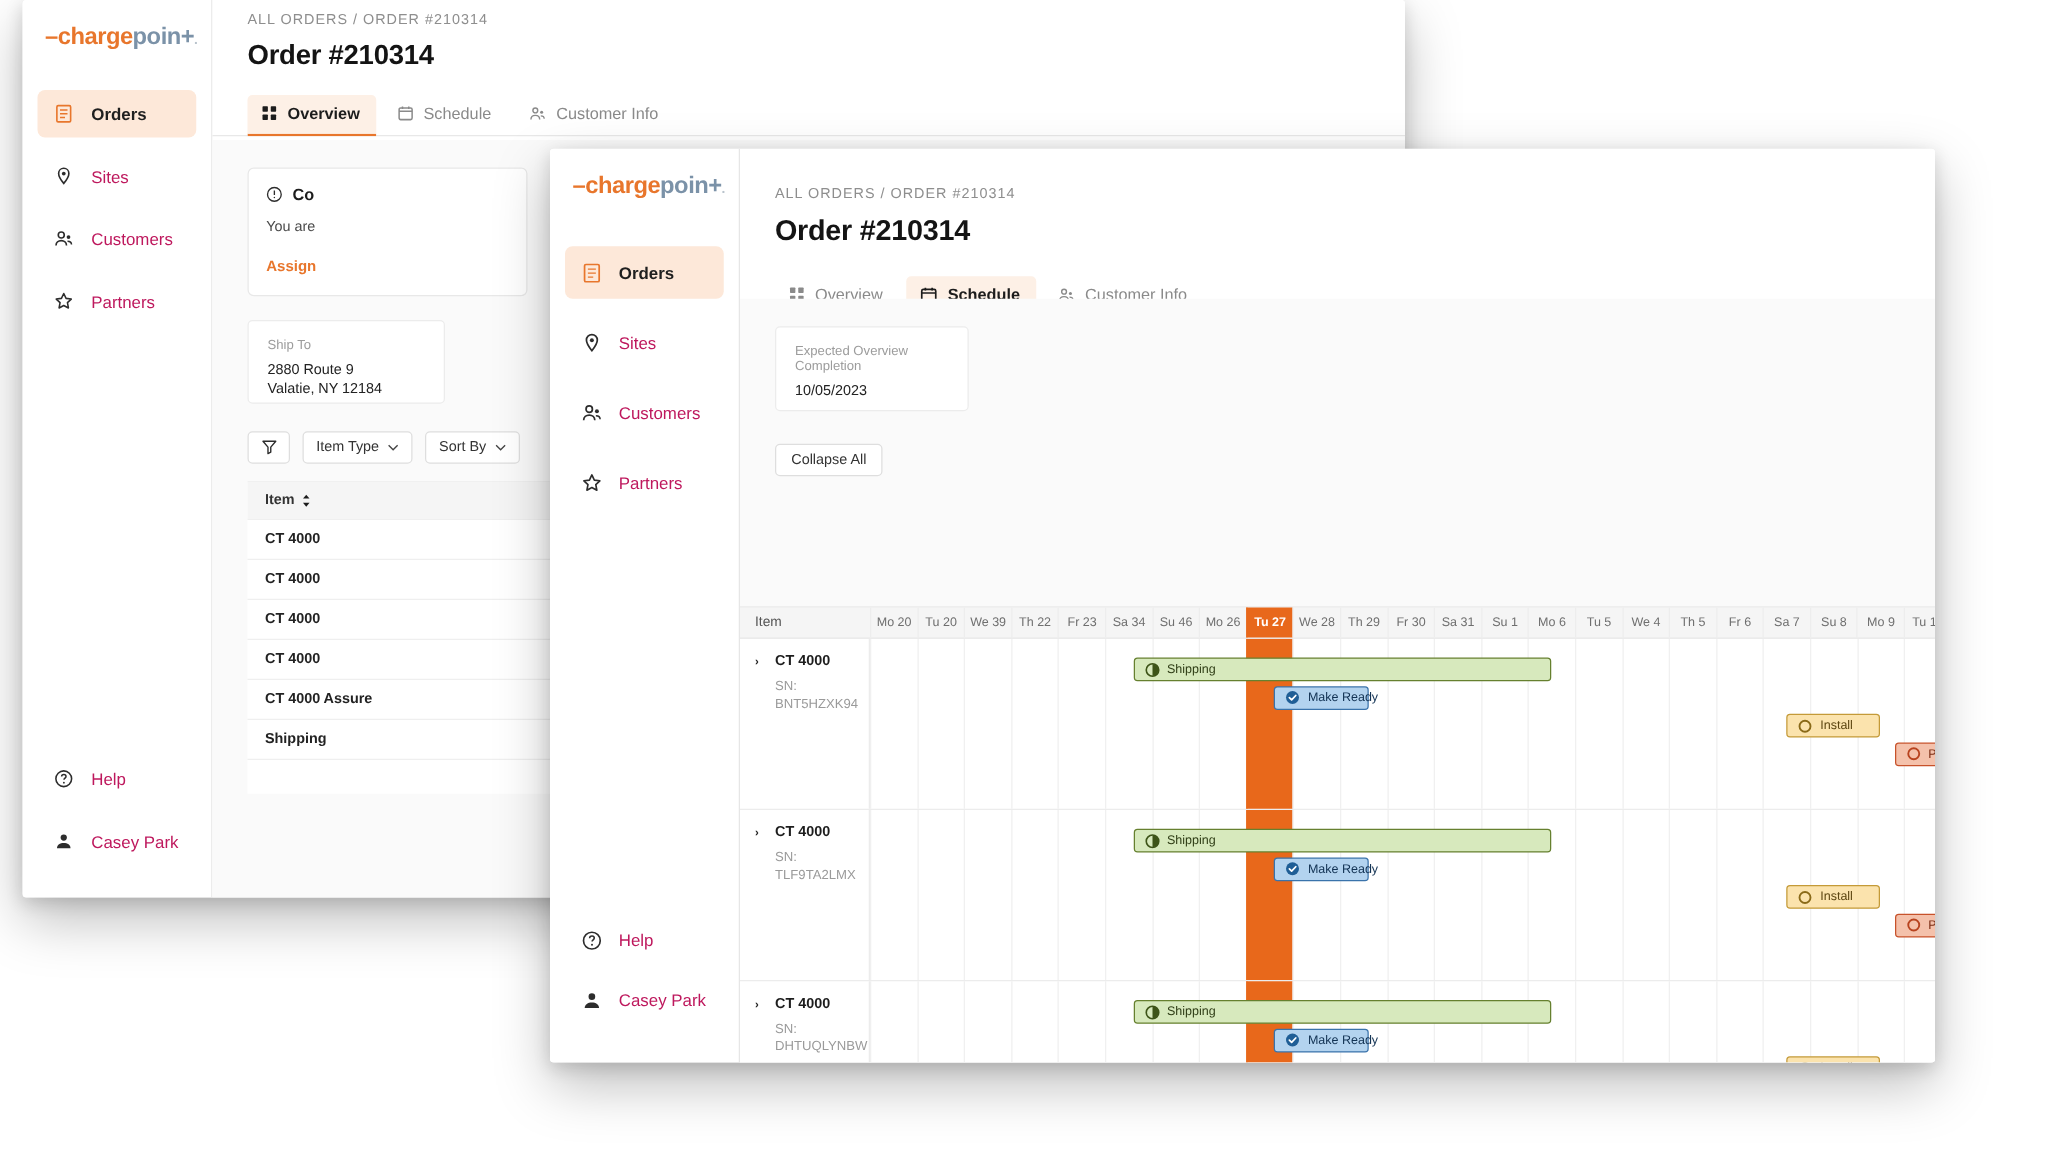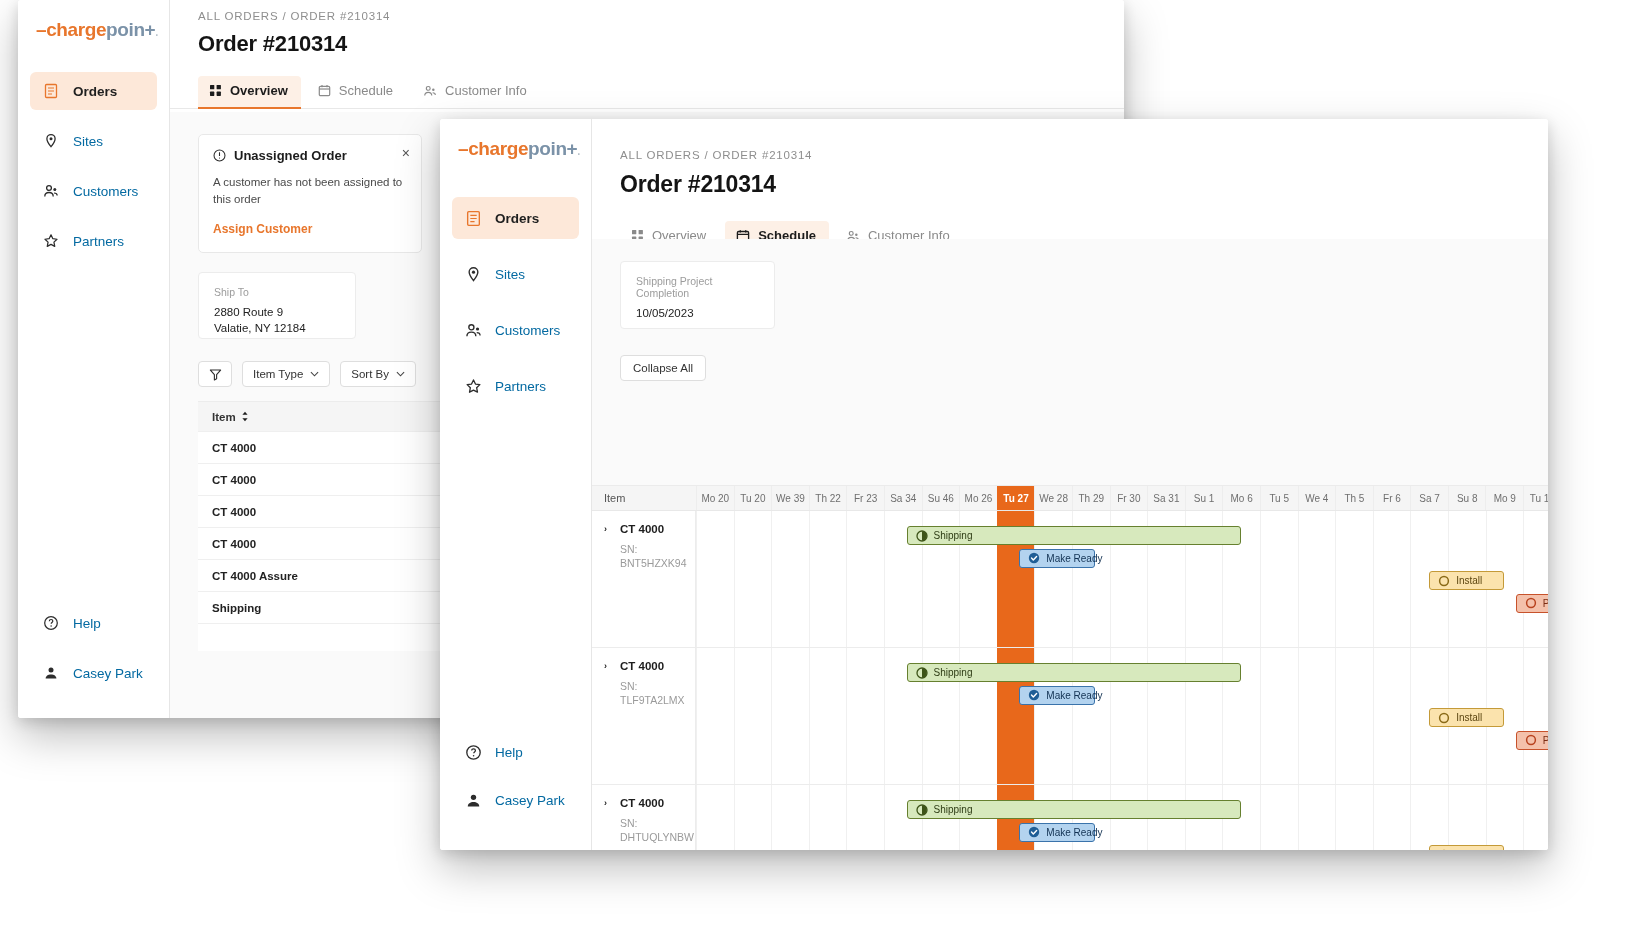--- a/index.html
+++ b/index.html
@@ -32,21 +32,21 @@
   .logo-charge { color: #e8762c; }
   .logo-poin { color: #7b92a8; }
   .logo-plus { color: #7b92a8; }
   .logo-dot { color: #b9c3cc; font-size: 11px; }
 
   .nav { margin-top: 16px; }
   .nav-item {
     display: flex; align-items: center; gap: 13px;
     height: 38px; margin: 0 12px 12px 12px; padding: 0 12px;
     border-radius: 6px; cursor: pointer;
-    color: #0369a1; font-size: 13.5px;
+    color: #be185d; font-size: 13.5px;
   }
   .nav-item.active { background: #fde8d9; font-weight: 700; color: #1f1f1f; }
   .nav-item .ico { width: 18px; height: 18px; display: flex; align-items: center; justify-content: center; flex: 0 0 18px; }
   .nav-bottom { position: absolute; left: 0; right: 0; bottom: 14px; text-align: center; }
 
   
   .content { position: absolute; left: 152px; right: 0; top: 0; bottom: 0; background: #fff; }
   .crumb {
     padding: 10px 0 0 28px; font-size: 11.5px; letter-spacing: 0.8px;
     color: #8e8e8e; text-transform: uppercase;
@@ -256,35 +256,20 @@
                 <circle cx="11.8" cy="6.6" r="1.4" fill="#8a8a8a"></circle>
                 <path d="M11 10c1.9 0 3.1 1 3.1 2.5" fill="none" stroke="#8a8a8a" stroke-width="1.2"></path>
               </svg>
           </span>
           <span>Customer Info</span>
         </div>
       </div>
 
       <div style="position:absolute; left:0; right:0; top:112px; bottom:0; background:#fafafa;">
         <div class="cards-row">
-          <div class="alert-card">
-            <div class="alert-head">
-              <span>
-                <svg width="13" height="13" viewBox="0 0 14 14">
-                    <circle cx="7" cy="7" r="5.9" fill="none" stroke="#2d2d2d" stroke-width="1.15"></circle>
-                    <line x1="7" y1="3.6" x2="7" y2="7.6" stroke="#2d2d2d" stroke-width="1.15"></line>
-                    <circle cx="7" cy="9.7" r=".65" fill="#2d2d2d"></circle>
-                  </svg>
-              </span>
-              <span>Unassigned Order</span>
-            </div>
-            <div class="alert-x">×</div>
-            <div class="alert-body">A customer has not been assigned to this order</div>
-            <div class="alert-link">Assign Customer</div>
-          </div>
 
           <div class="alert-card">
             <div class="alert-head">
               <span>
                 <svg width="13" height="13" viewBox="0 0 14 14">
                     <circle cx="7" cy="7" r="5.9" fill="none" stroke="#2d2d2d" stroke-width="1.15"></circle>
                     <line x1="7" y1="3.6" x2="7" y2="7.6" stroke="#2d2d2d" stroke-width="1.15"></line>
                     <circle cx="7" cy="9.7" r=".65" fill="#2d2d2d"></circle>
                   </svg>
               </span>
@@ -497,21 +482,21 @@
                 <path d="M11 10c1.9 0 3.1 1 3.1 2.5" fill="none" stroke="#8a8a8a" stroke-width="1.2"></path>
               </svg>
           </span>
           <span>Customer Info</span>
         </div>
       </div>
 
       <div style="position:absolute; left:0; right:0; top:120px; bottom:0; background:#fafafa;">
         <div class="sched-top">
           <div class="ecard">
-            <div class="info-label">Shipping Project Completion</div>
+            <div class="info-label">Expected Overview Completion</div>
             <div class="info-val">10/05/2023</div>
           </div>
         </div>
 
         <div class="collapse-btn">
           <span>Collapse All</span>
         </div>
 
         <div class="gantt">
           <div class="g-head">

